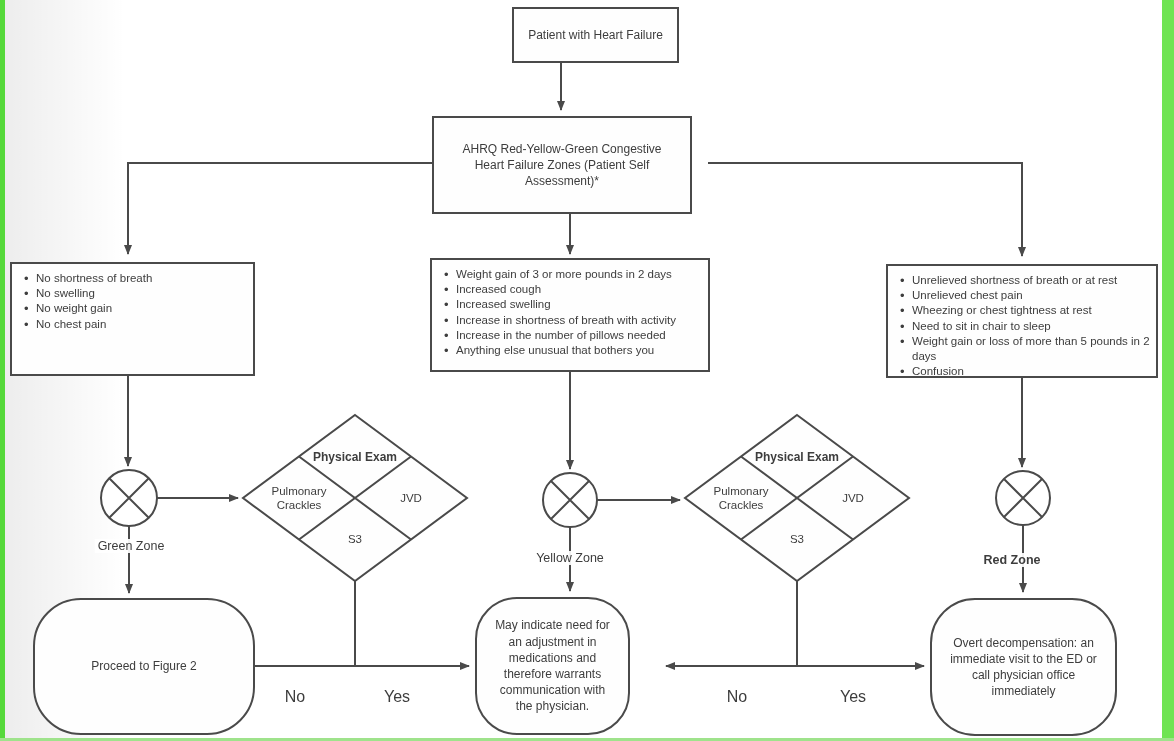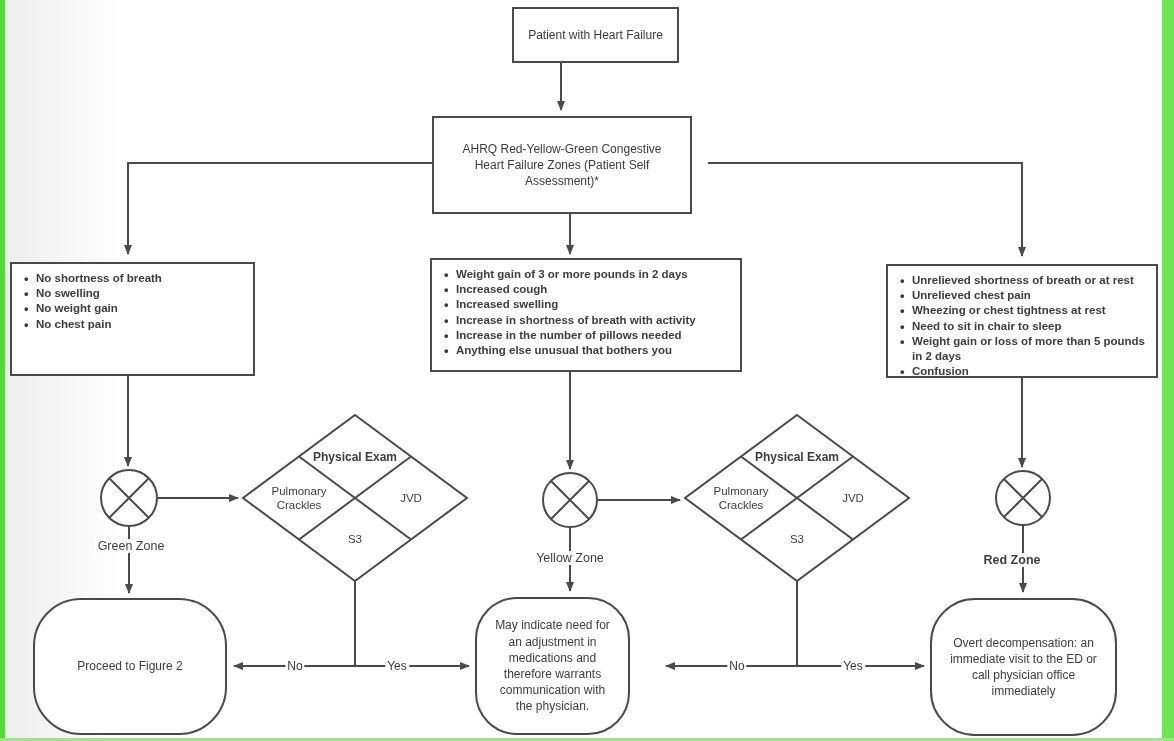--- a/index.html
+++ b/index.html
@@ -16,30 +16,30 @@
     background:linear-gradient(to right, rgba(0,0,0,0.07), rgba(0,0,0,0));pointer-events:none;}
   .strip-left{position:absolute;left:0;top:0;width:5px;height:741px;background:var(--border-left-green);}
   .strip-right{position:absolute;right:0;top:0;width:12px;height:741px;background:var(--border-right-green);}
   .strip-bottom{position:absolute;left:0;bottom:0;width:1174px;height:3px;background:var(--border-bottom-green);}
   svg.wires{position:absolute;left:0;top:0;}
   .node{position:absolute;box-sizing:border-box;background:#fefefe;border:2px solid var(--line);
     display:flex;align-items:center;justify-content:center;text-align:center;}
   .proc{font-size:12px;line-height:1.35;}
   .term{border-radius:48px;}
   .bullets{position:absolute;box-sizing:border-box;background:#fefefe;border:2px solid var(--line);
-    padding:7px 6px 4px 8px;font-weight:bold;}
+    padding:7px 6px 4px 8px;}
   .bullets ul{margin:0;padding:0;list-style:none;}
   .bullets li{font-size:11.5px;line-height:1.32;padding-left:16px;position:relative;}
   .bullets li::before{content:"\2022";position:absolute;left:4px;top:-1px;font-size:13px;}
   .dtext{position:absolute;text-align:center;font-size:11.5px;line-height:1.2;}
   .dtitle{font-weight:bold;font-size:12px;}
   .floatlabel{position:absolute;transform:translate(-50%,-50%);font-size:12.5px;
     background:rgba(255,255,255,0.92);padding:0 3px;white-space:nowrap;}
-  .edgelabel{position:absolute;transform:translate(-50%,-50%);font-size:12px;
-    background:rgba(255,255,255,0.95);padding:0 2px;}
+  .edgelabel{position:absolute;transform:translate(-50%,-50%);font-size:16px;
+    background:rgba(255,255,255,0.95);padding:0 2px;margin-top:31px;}
 </style>
 </head>
 <body>
 
 <div id="stage">
 
   <div class="scan-shade"></div>
 
   <svg class="wires" width="1174" height="741" viewBox="0 0 1174 741">
     <defs>
@@ -96,21 +96,21 @@
 
   <div class="bullets" style="left:10px;top:262px;width:245px;height:114px;">
     <ul>
       <li>No shortness of breath</li>
       <li>No swelling</li>
       <li>No weight gain</li>
       <li>No chest pain</li>
     </ul>
   </div>
 
-  <div class="bullets" style="left:430px;top:258px;width:312px;height:114px;">
+  <div class="bullets" style="left:430px;top:258px;width:280px;height:114px;">
     <ul>
       <li>Weight gain of 3 or more pounds in 2 days</li>
       <li>Increased cough</li>
       <li>Increased swelling</li>
       <li>Increase in shortness of breath with activity</li>
       <li>Increase in the number of pillows needed</li>
       <li>Anything else unusual that bothers you</li>
     </ul>
   </div>
 
@@ -137,21 +137,21 @@
   <div class="dtext dtitle" style="left:737px;top:450px;width:120px;">Physical Exam</div>
   <div class="dtext" style="left:700px;top:485px;width:82px;">Pulmonary Crackles</div>
   <div class="dtext" style="left:823px;top:492px;width:60px;">JVD</div>
   <div class="dtext" style="left:777px;top:533px;width:40px;">S3</div>
 
   <div class="edgelabel" style="left:295px;top:666px;">No</div>
   <div class="edgelabel" style="left:397px;top:666px;">Yes</div>
   <div class="edgelabel" style="left:737px;top:666px;">No</div>
   <div class="edgelabel" style="left:853px;top:666px;">Yes</div>
 
-  <div class="node proc term" style="left:33px;top:598px;width:194px;height:137px;padding:0 20px;">
+  <div class="node proc term" style="left:33px;top:598px;width:222px;height:137px;padding:0 20px;">
     <span>Proceed to Figure 2</span>
   </div>
   <div class="node proc term" style="left:475px;top:597px;width:155px;height:138px;padding:0 14px;border-radius:42px;">
     <span>May indicate need for an adjustment in medications and therefore warrants communication with the physician.</span>
   </div>
   <div class="node proc term" style="left:930px;top:598px;width:187px;height:138px;padding:0 14px;border-radius:45px;">
     <span>Overt decompensation: an immediate visit to the ED or call physician office immediately</span>
   </div>
 
   <div class="strip-left"></div>

